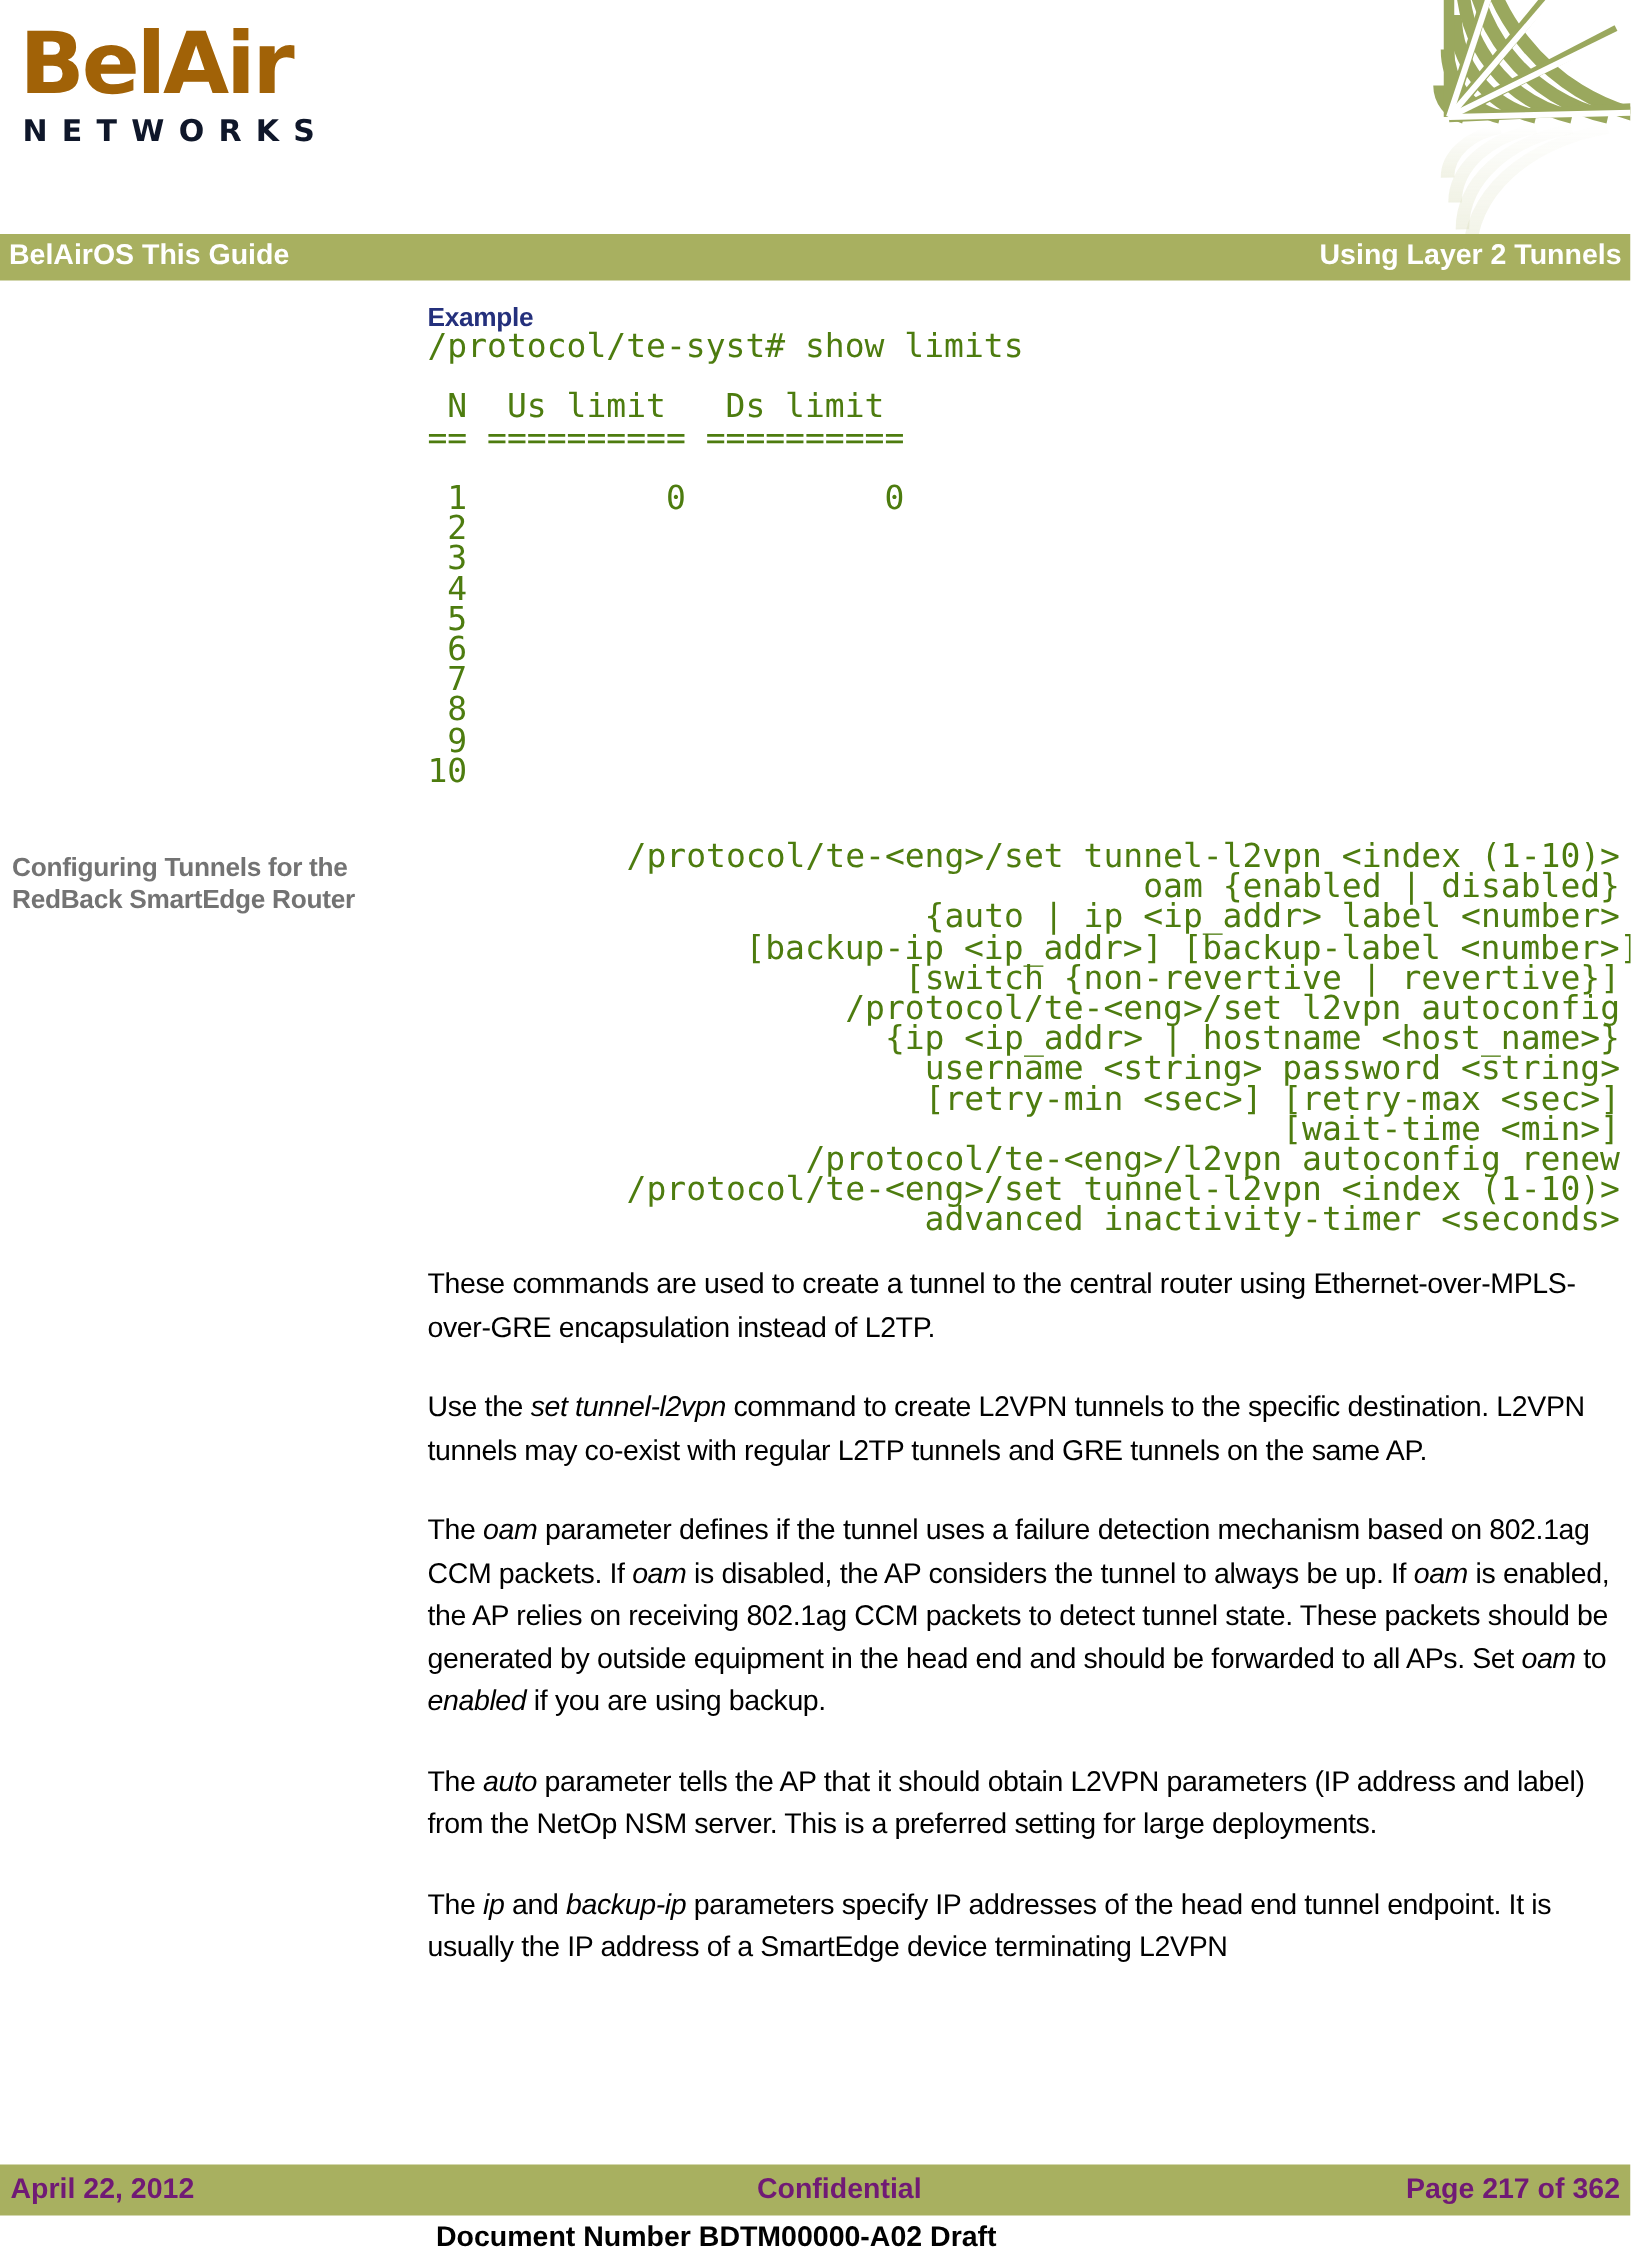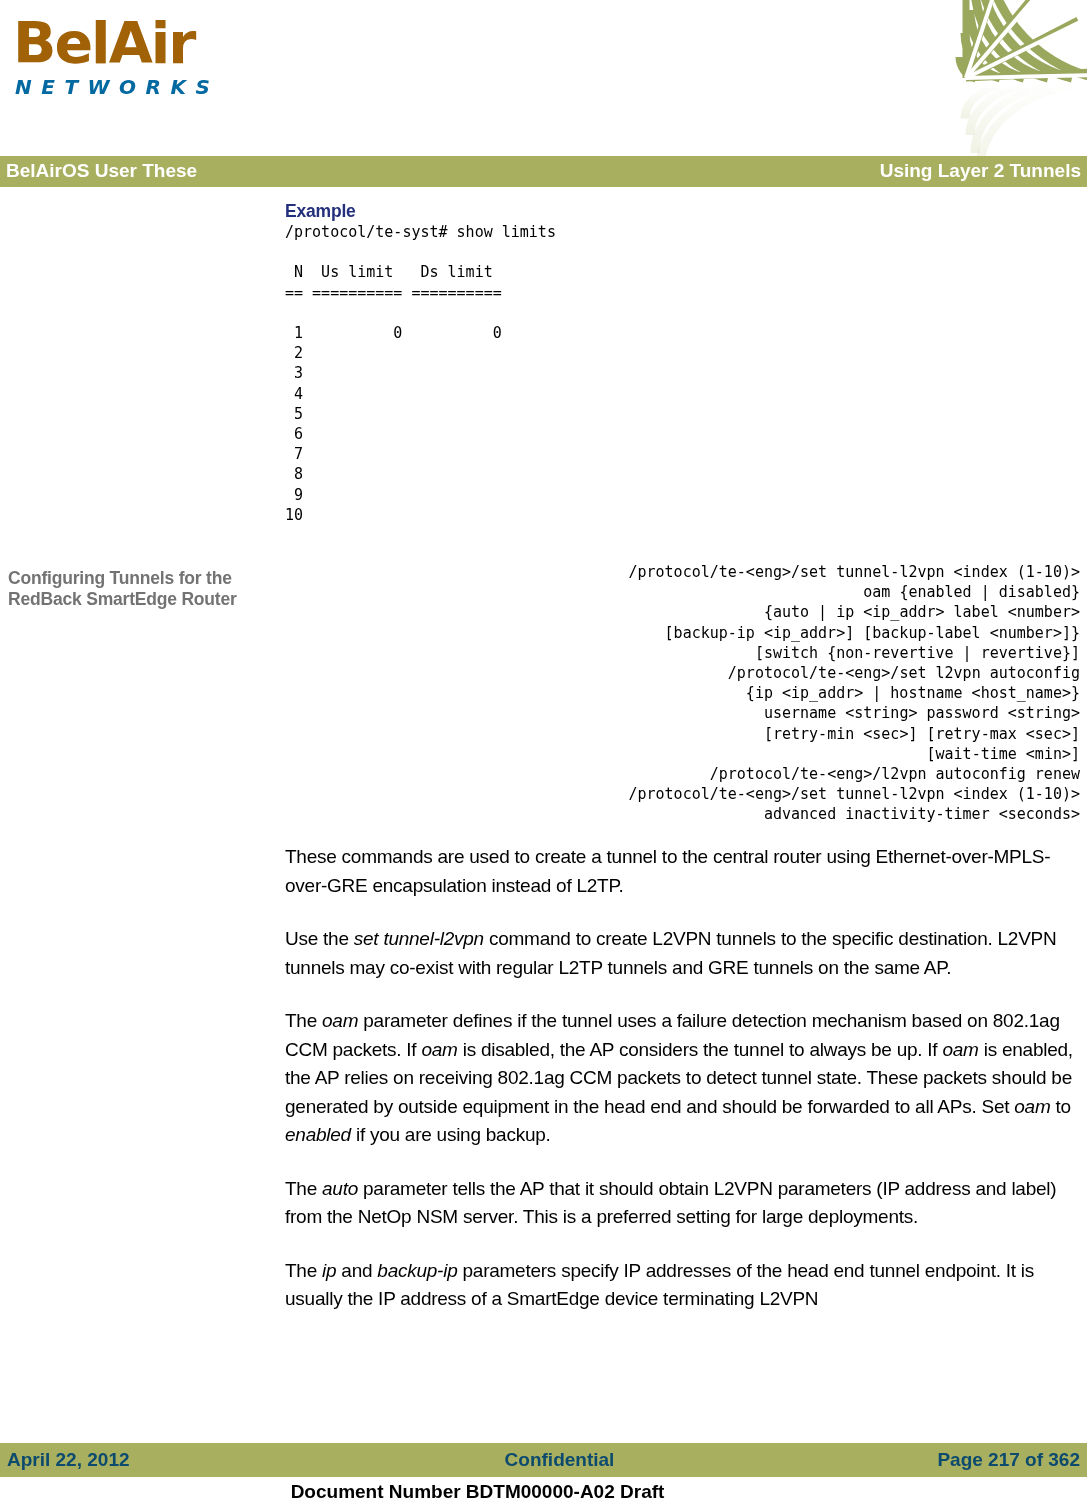--- a/index.html
+++ b/index.html
@@ -36,25 +36,24 @@
     letter-spacing: -2px;
     color: #a16207;
     line-height: 58px;
     display: block;
   }
   #brand-subword {
     font-family: "DejaVu Sans", sans-serif;
     font-weight: bold;
     font-size: 20px;
     letter-spacing: 9.5px;
-    color: #0369a1;
+    color: #0f172a;
     display: block;
     margin-top: 3px;
     margin-left: 2px;
-    font-style: italic;
   }
 
   
   #deco-fan {
     position: absolute;
     right: 0;
     top: 0;
     width: 135px;
     height: 156px;
   }
@@ -107,44 +106,44 @@
   h4.example-head {
     margin: 0;
     font-size: 17.5px;
     font-weight: bold;
     color: #24307c;
     letter-spacing: -0.2px;
   }
   pre.code {
     margin: 0;
     font-family: "DejaVu Sans Mono", monospace;
-    font-size: 15px;
+    font-size: 22px;
     line-height: 20.2px;
-    color: #000000;
+    color: #4d7c0f;
     white-space: pre;
     letter-spacing: 0px;
   }
   p.body {
     margin: 0 0 0 0;
     font-size: 19px;
     line-height: 28.5px;
     color: #000000;
     letter-spacing: -0.25px;
   }
   p.body em { font-style: italic; }
 
   
   #page-footer {
     position: absolute;
     left: 0;
     top: 1443px;
     width: 1087px;
     height: 34px;
     background: #a8b060;
-    color: #0c4a6e;
+    color: #701a75;
     font-weight: bold;
     font-size: 19px;
   }
   #footer-date { position: absolute; left: 7px; top: 6px; }
   #footer-center {
     position: absolute; left: 16px; width: 1087px; top: 6px;
     text-align: center;
   }
   #footer-page { position: absolute; right: 7px; top: 6px; }
   #footer-docnum {
@@ -210,21 +209,21 @@
           <path d="M 58 86 A 70 70 0 0 1 4 18"></path>
           <path d="M 82 86 A 94 94 0 0 1 9 -7"></path>
           <path d="M 106 86 A 118 118 0 0 1 14 -31"></path>
         </g>
       </g>
     </g>
   </svg>
 </div>
 
 <div id="page-header">
-  <span id="header-left">BelAirOS User These</span>
+  <span id="header-left">BelAirOS This Guide</span>
   <span id="header-right">Using Layer 2 Tunnels</span>
 </div>
 
 <div id="content">
 
   <div class="body-col" style="top:14px;">
     <h4 class="example-head">Example</h4>
     <pre class="code">/protocol/te-syst# show limits
 
  N  Us limit   Ds limit

